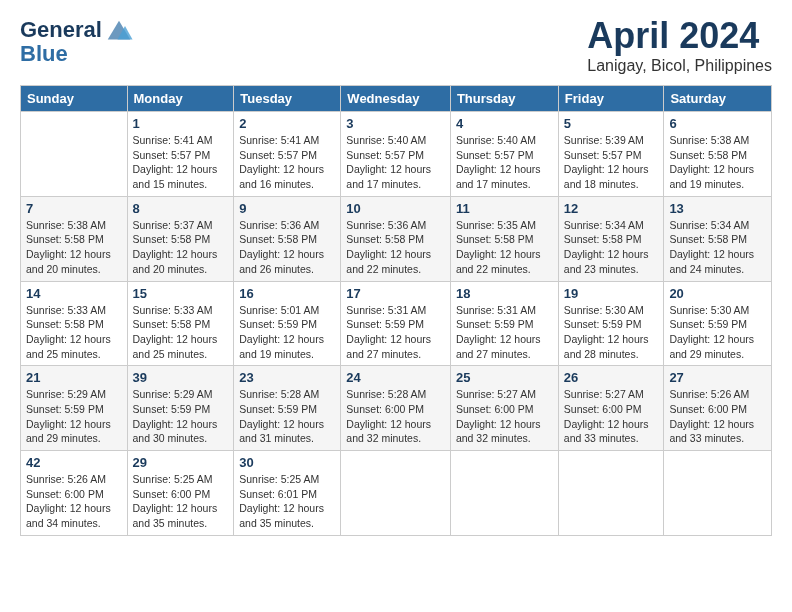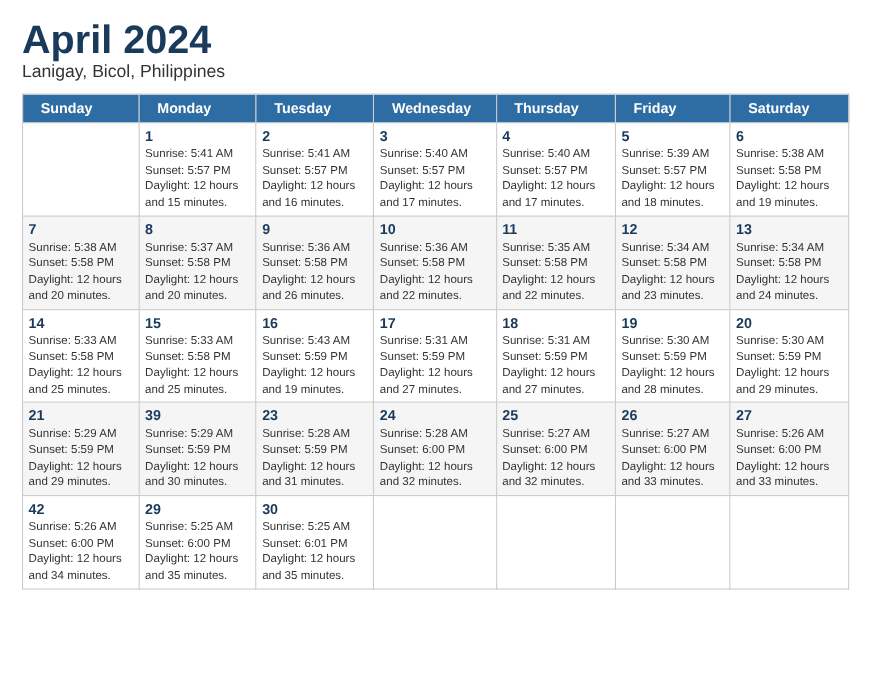--- a/index.html
+++ b/index.html
@@ -48,21 +48,21 @@
       color: #333;
     }
     table {
       width: 100%;
       border-collapse: collapse;
       font-size: 11px;
     }
     thead tr th {
       background-color: #2e6da4;
       color: #fff;
-      padding: 5px 16px;
+      padding: 5px 6px;
       text-align: left;
       font-size: 13px;
       font-weight: bold;
       border: 1px solid #ccc;
     }
     tbody tr td {
       border: 1px solid #ccc;
       vertical-align: top;
       padding: 4px 5px;
       width: 113px;
@@ -86,20 +86,32 @@
     }
     .empty-cell {
       background: #fff !important;
     }
   </style>
 </head>
 <body>
 
 <div class="container">
   <div class="header-section">
+    <div class="logo">
+      <div>
+        <div style="display:flex;align-items:center;">
+          <span class="logo-text">General</span>
+          <svg class="logo-icon" viewBox="0 0 40 35" xmlns="http://www.w3.org/2000/svg">
+            <polygon points="5,30 20,5 35,30" fill="#2e6da4" opacity="0.7"></polygon>
+            <polygon points="18,30 28,12 38,30" fill="#4a9fd4" opacity="0.8"></polygon>
+          </svg>
+        </div>
+        <div style="font-size:22px;font-weight:bold;color:#2e6da4;margin-top:-4px;">Blue</div>
+      </div>
+    </div>
     <div class="title-section">
       <div class="month-title">April 2024</div>
       <div class="subtitle">Lanigay, Bicol, Philippines</div>
     </div>
   </div>
 
   <table>
     <thead>
       <tr>
 
@@ -235,21 +247,21 @@
         <span class="day-num">15</span>
         <div class="day-info">
           <span>Sunrise: 5:33 AM</span><br>
           <span>Sunset: 5:58 PM</span><br>
           <span>Daylight: 12 hours and 25 minutes.</span>
         </div>
           </td>
           <td>
         <span class="day-num">16</span>
         <div class="day-info">
-          <span>Sunrise: 5:43 AM</span><br>
+          <span>Sunrise: 5:01 AM</span><br>
           <span>Sunset: 5:59 PM</span><br>
           <span>Daylight: 12 hours and 19 minutes.</span>
         </div>
           </td>
           <td>
         <span class="day-num">17</span>
         <div class="day-info">
           <span>Sunrise: 5:31 AM</span><br>
           <span>Sunset: 5:59 PM</span><br>
           <span>Daylight: 12 hours and 27 minutes.</span>

